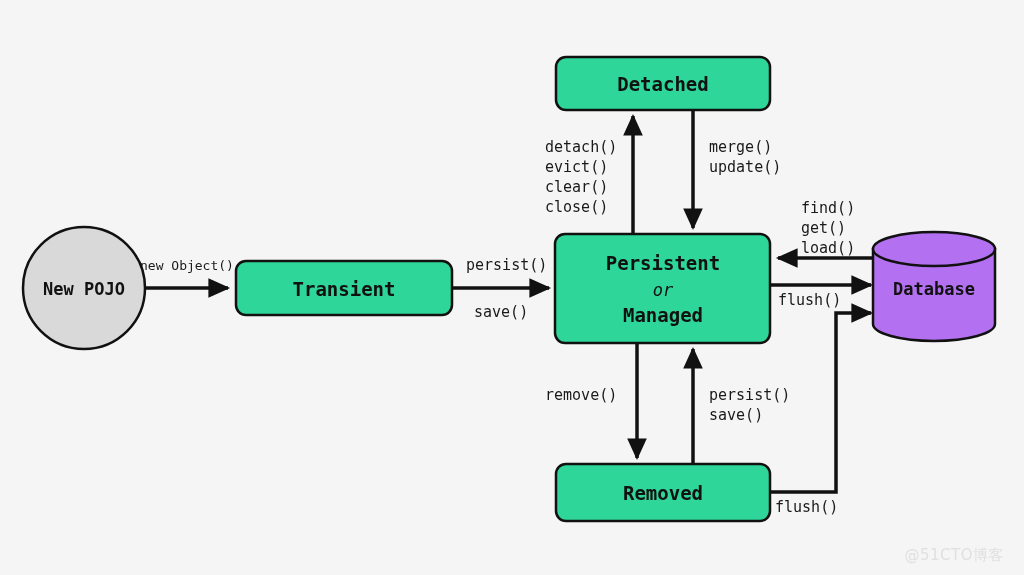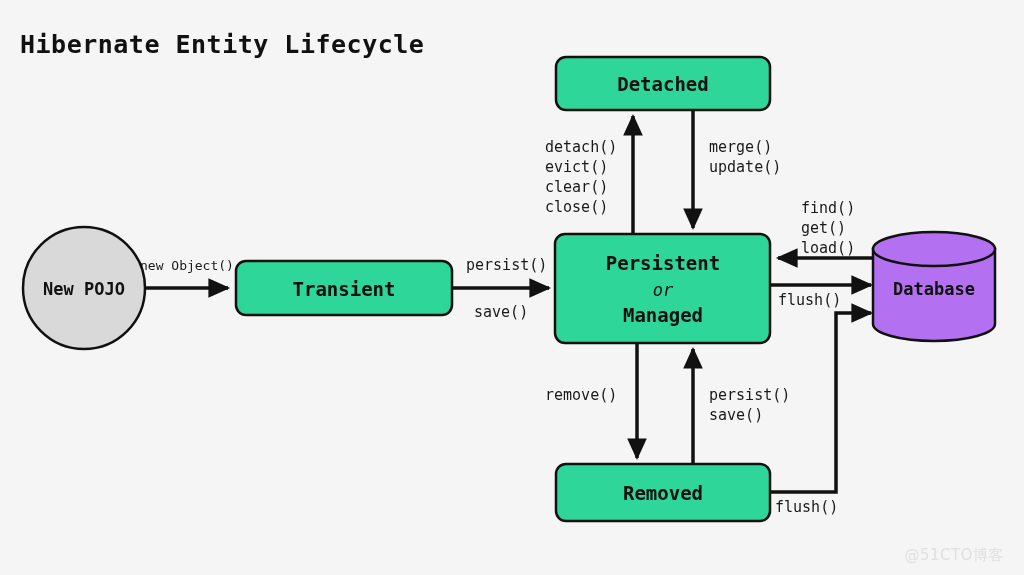--- a/index.html
+++ b/index.html
@@ -77,21 +77,20 @@
     stroke: #111111;
     stroke-width: 3.5;
     fill: none;
   }
 </style>
 </head>
 <body>
 
 <div id="canvas">
 
-  <div class="page-title">Hibernate Entity Lifecycle</div>
 
   <svg id="diagram-svg" viewBox="0 0 1024 575" xmlns="http://www.w3.org/2000/svg">
     <defs>
       <marker id="arrowhead" markerWidth="7" markerHeight="7" refX="5.6" refY="3.1" orient="auto" markerUnits="strokeWidth">
         <path d="M0,0.3 L6.2,3.1 L0,5.9 z" fill="#111111"></path>
       </marker>
     </defs>
 
     <g>
       <line class="edge-line" x1="146" y1="288" x2="228" y2="288" marker-end="url(#arrowhead)"></line>

